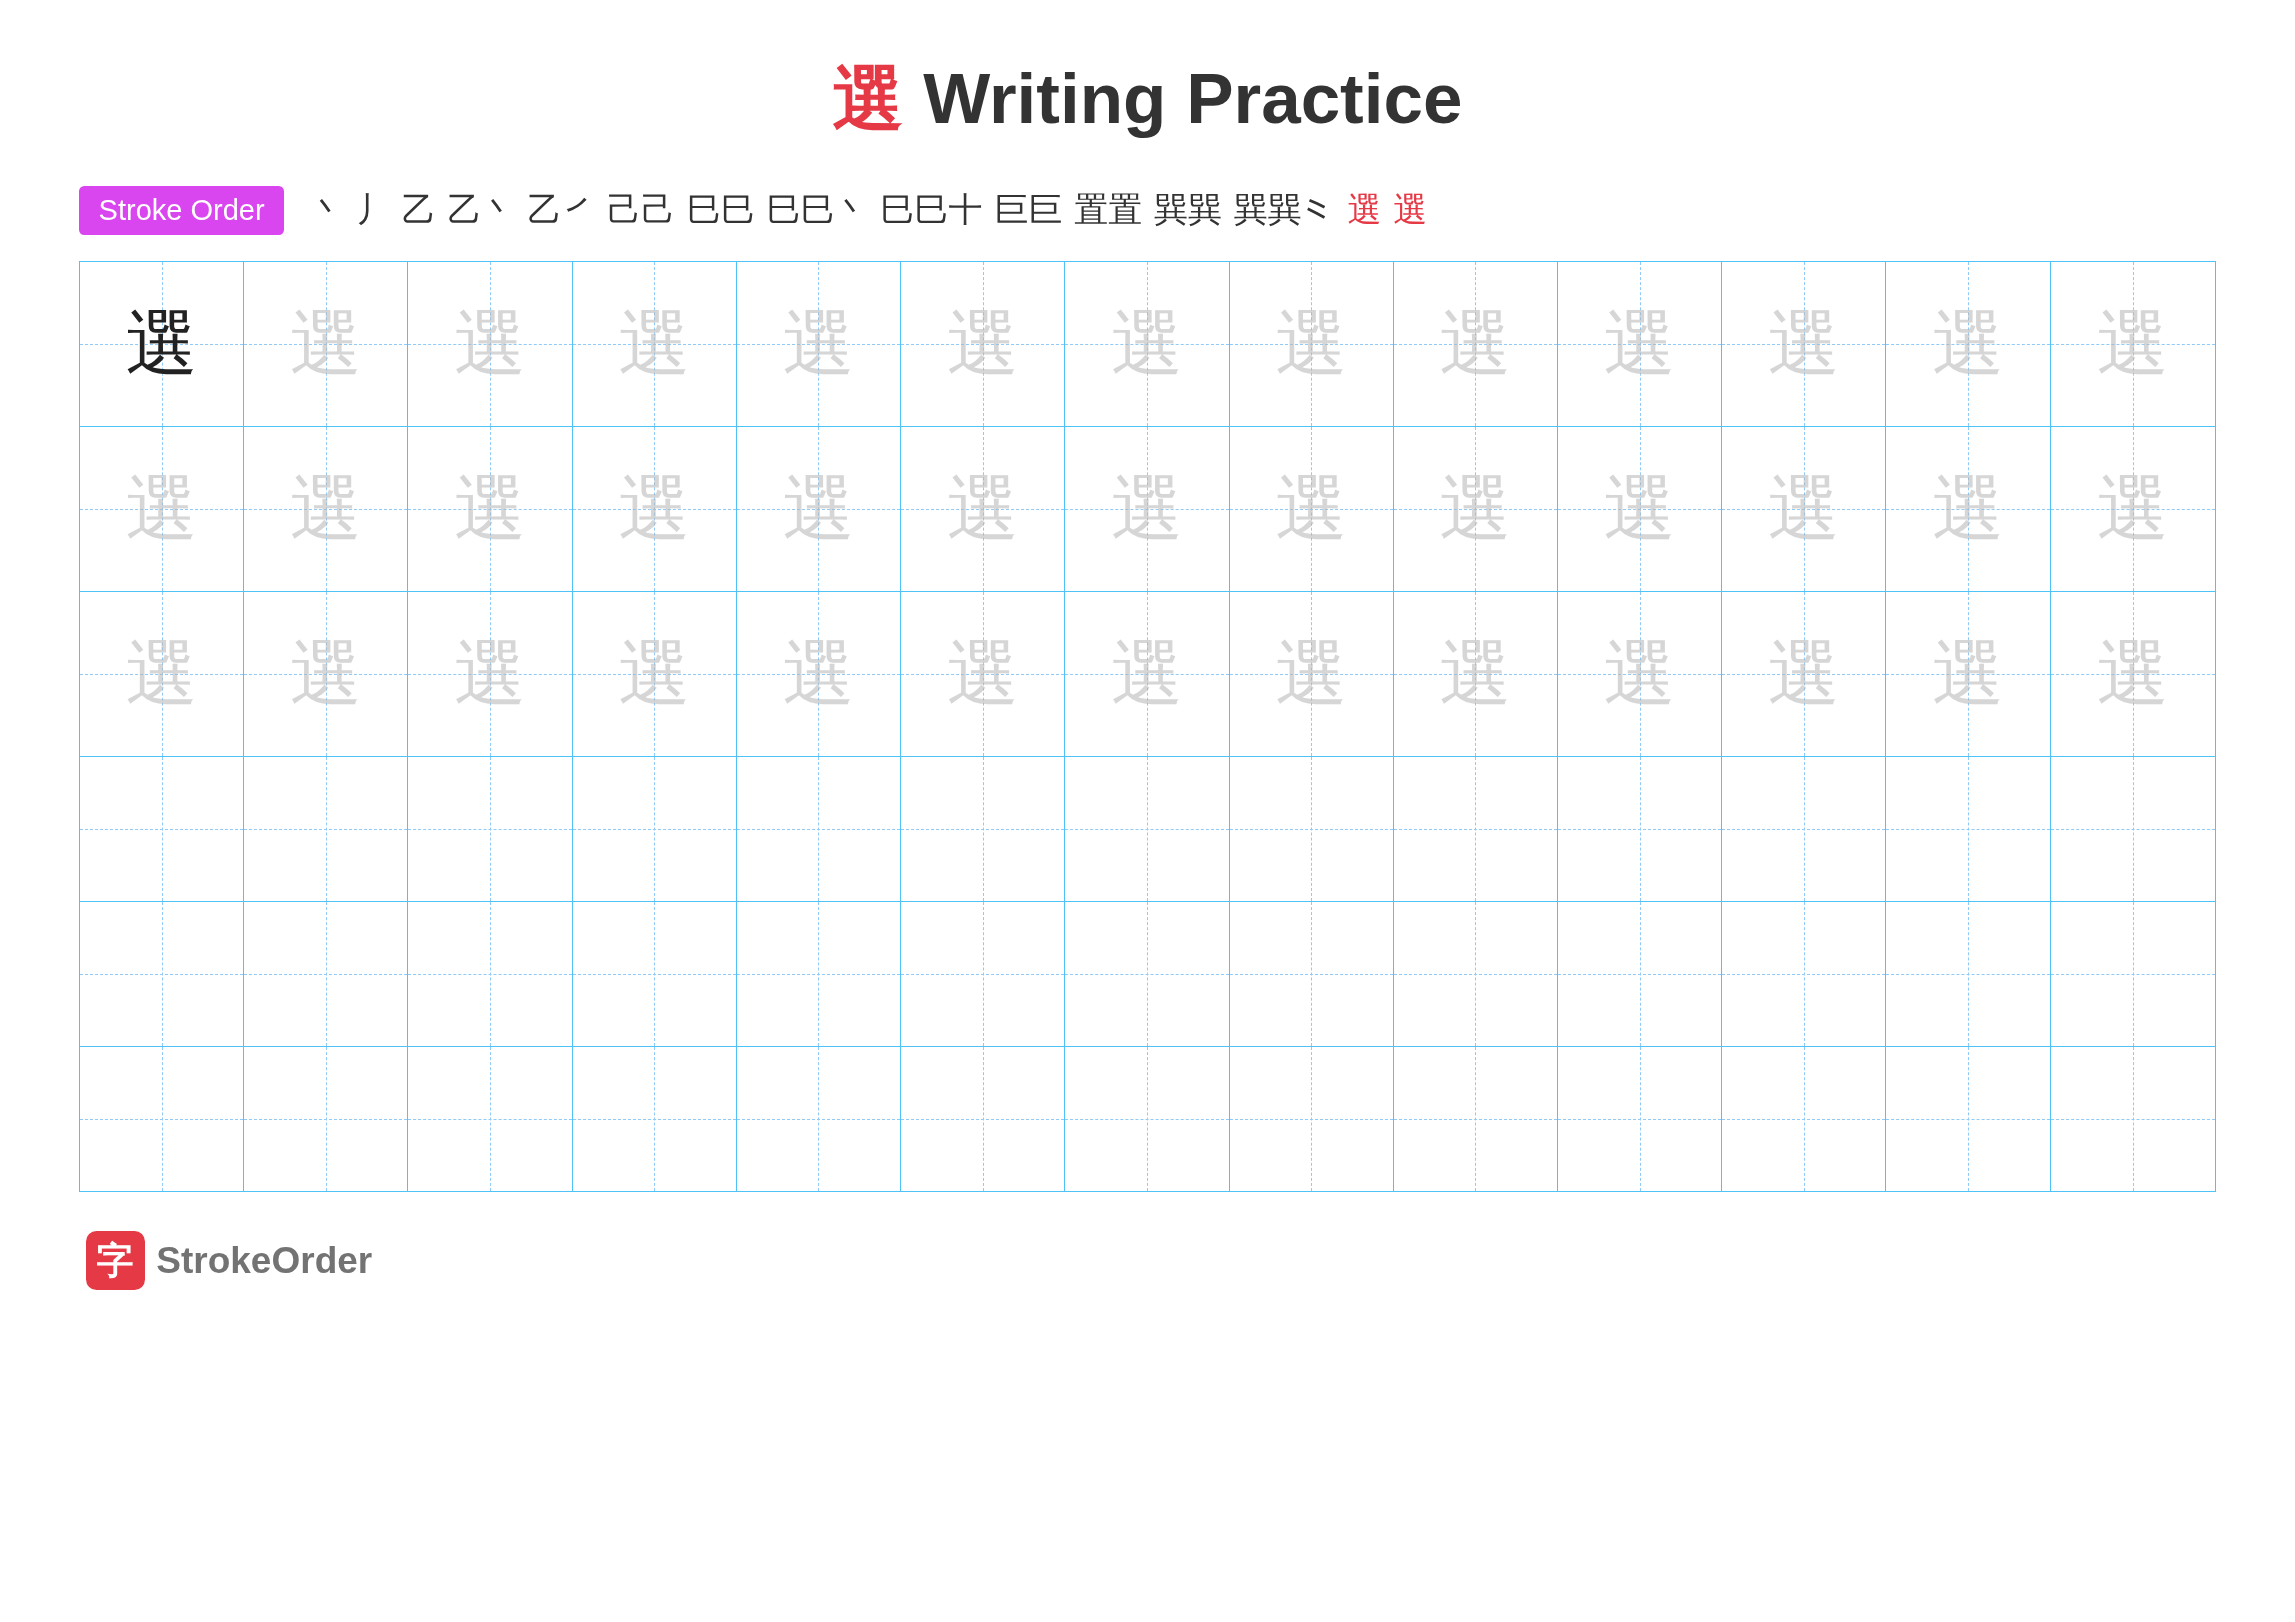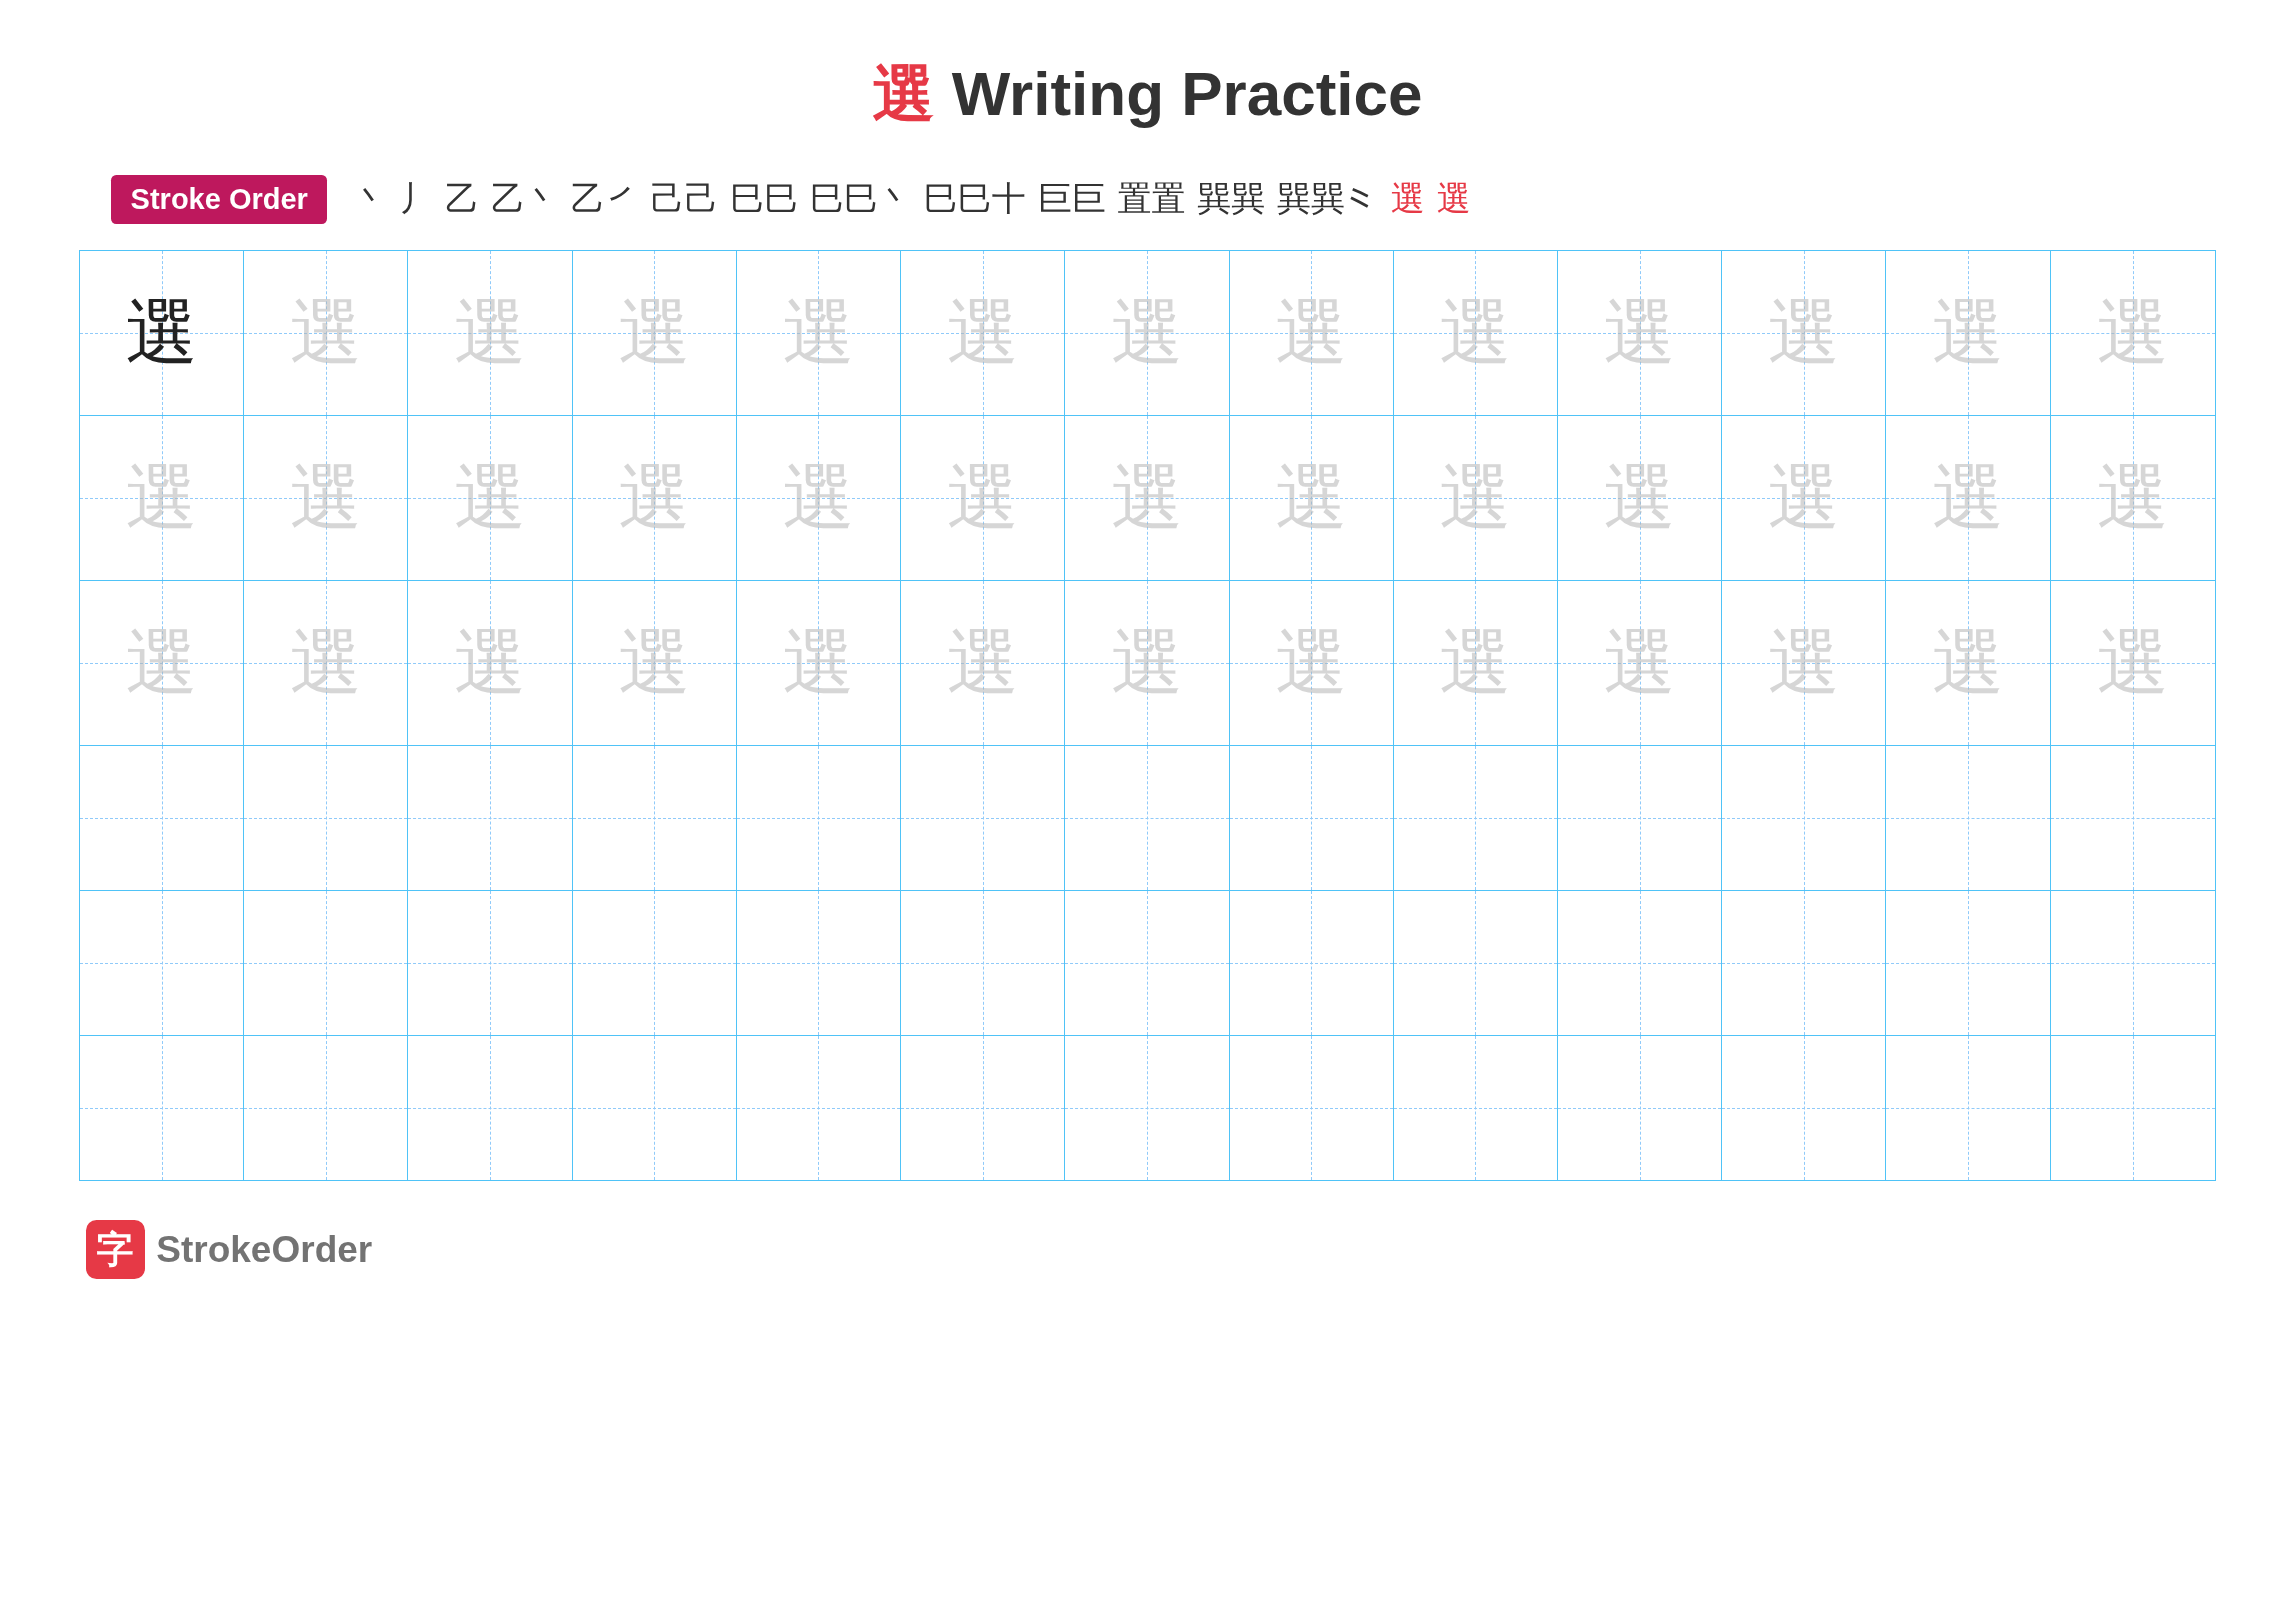--- a/index.html
+++ b/index.html
@@ -18,46 +18,45 @@
       background: #fff;
       padding: 52px 79px 39px 79px;
     }
 
     .title-area {
       text-align: center;
       margin-bottom: 39px;
     }
 
     .title-text {
-      font-size: 62px;
+      font-size: 71px;
       font-weight: bold;
       color: #333;
     }
 
     .title-char {
       color: #e63946;
     }
 
     .stroke-order-row {
       display: flex;
       align-items: center;
       margin-bottom: 26px;
       gap: 0px;
     }
 
     .stroke-order-badge {
-      background: #be185d;
+      background: #d946ef;
       color: white;
       font-size: 29px;
-      font-weight: bold;
+      font-weight: normal;
       padding: 7.9px 19.6px;
       border-radius: 5.2px;
       white-space: nowrap;
       margin-right: 26px;
-      margin-left: 32px;
     }
 
     .stroke-steps {
       display: flex;
       align-items: center;
       gap: 11.8px;
       flex-wrap: nowrap;
     }
 
     .stroke-step {

